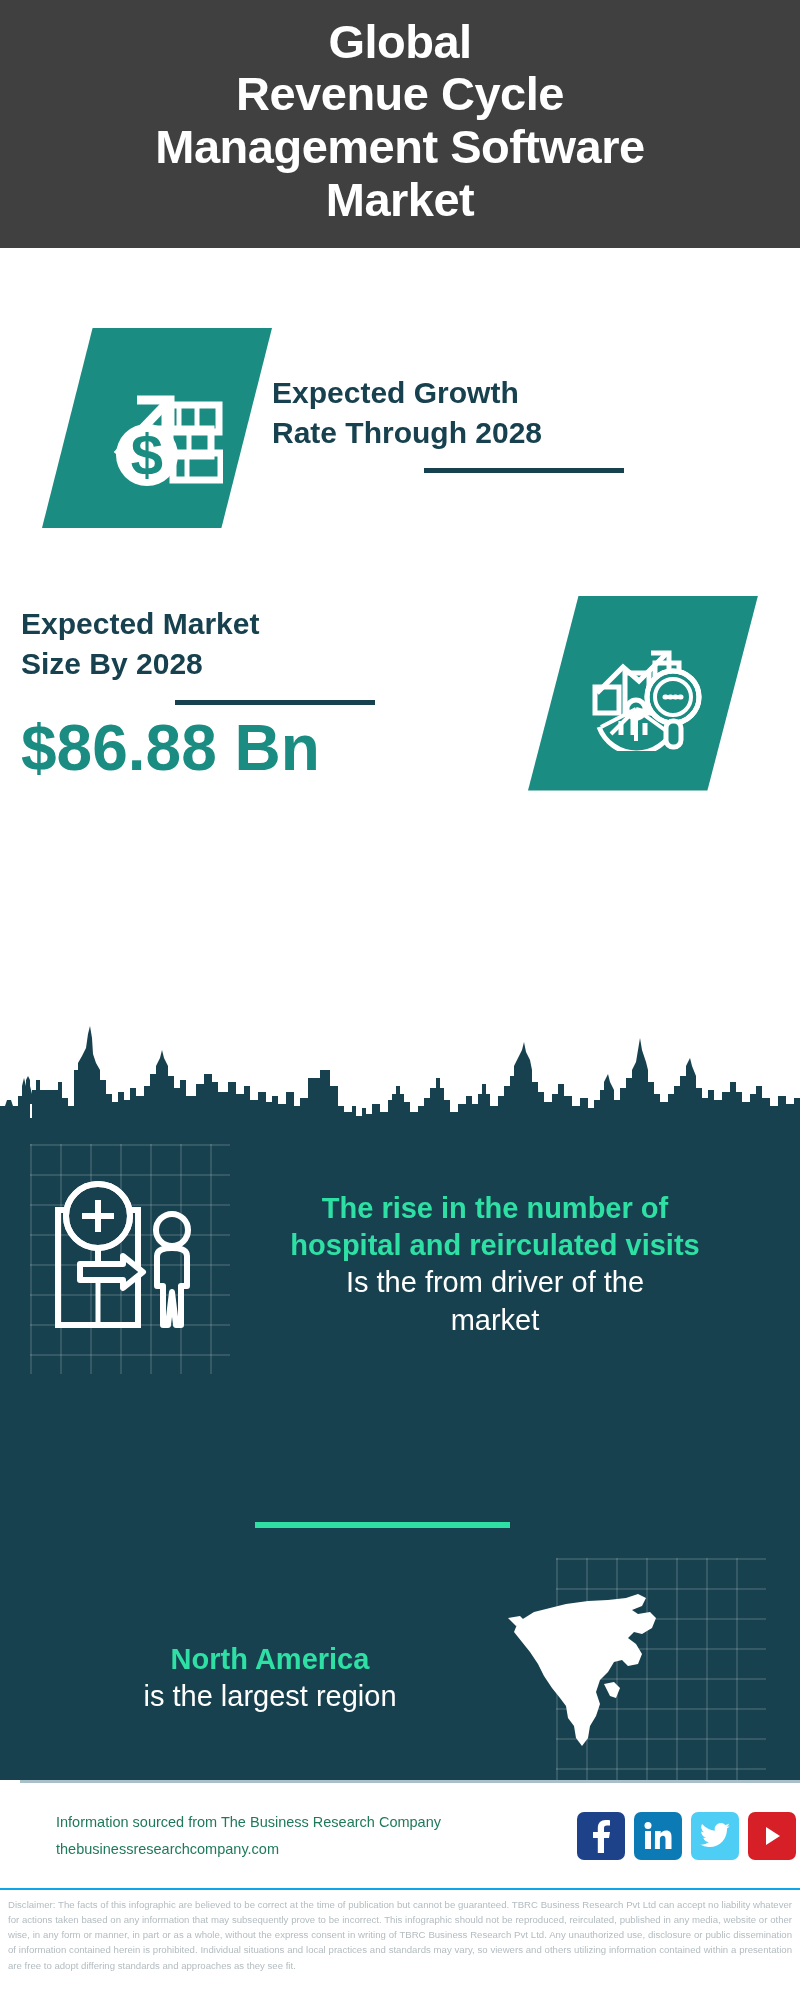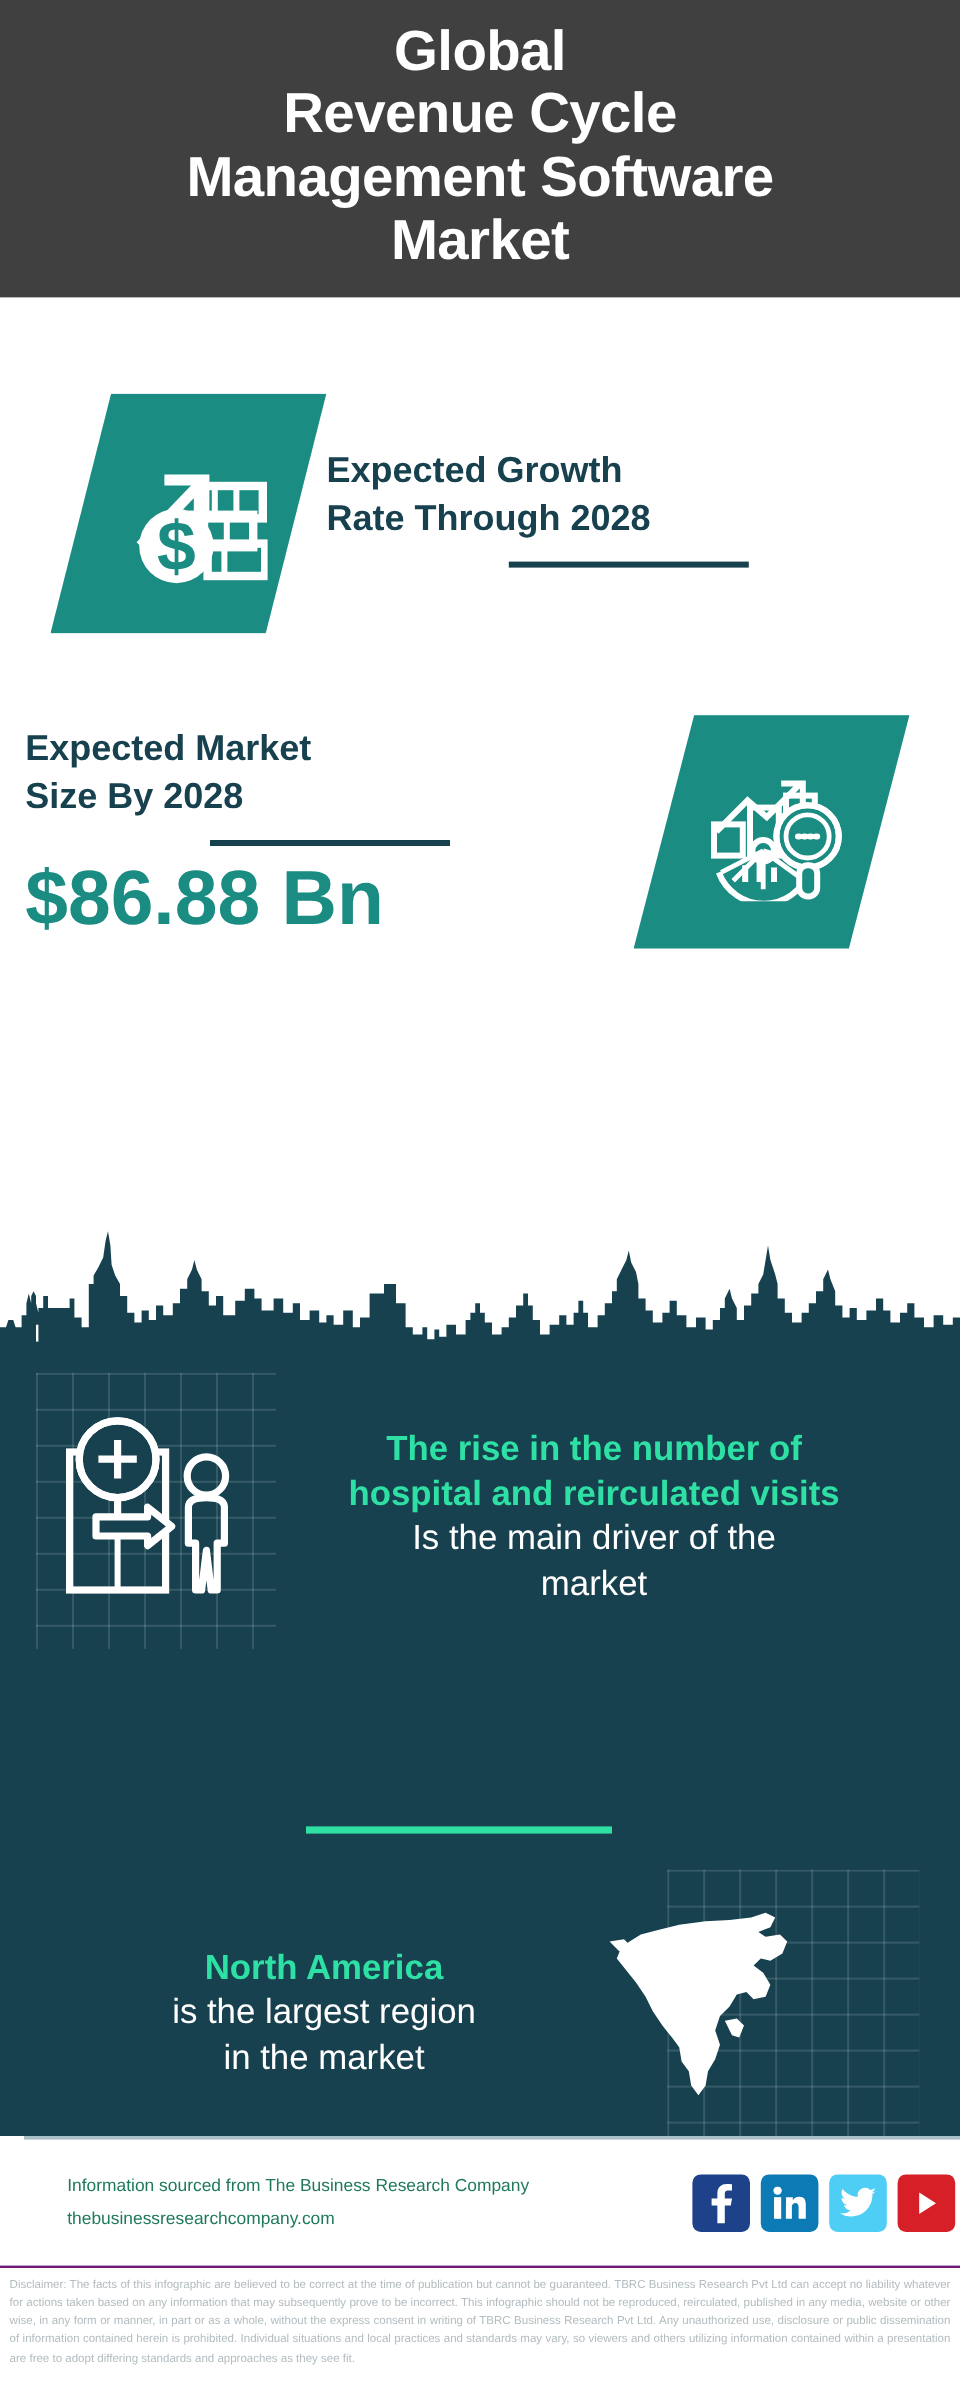--- a/index.html
+++ b/index.html
@@ -132,21 +132,21 @@
     color:#fff; font-weight:bold;
   }
   .s-fb { background:#1d4289; }
   .s-li { background:#0b7ab5; }
   .s-tw { background:#4ecdf5; }
   .s-yt { background:#d61f26; }
 
   
   .disclaimer {
     position:absolute; top:1888px; left:0; width:800px; height:112px;
-    background:#ffffff; border-top:2px solid #701a75;
+    background:#ffffff; border-top:2px solid #0ea5e9;
     padding:7px 8px 0 8px;
     color:#b3bcc0; font-size:9.6px; line-height:1.58;
     text-align:justify;
     word-break:break-all;
   }
 </style>
 </head>
 <body>
 
 <div class="header">
@@ -246,32 +246,31 @@
         <path d="M58 32 L58 64 M42 48 L74 48" stroke-width="6"></path>
         <path d="M58 80 L58 96" stroke-width="6"></path>
         <path d="M40 96 L83 96 L83 88 L103 104 L83 120 L83 112 L40 112 Z" fill="#17414f" stroke-width="6" stroke-linejoin="round"></path>
         <circle cx="132" cy="62" r="16" fill="none"></circle>
         <path d="M117 88 Q117 80 132 80 Q147 80 147 88 L147 118 L141 118 L141 157 L136 157 L132 124 L128 157 L123 157 L123 118 L117 118 Z" fill="none" stroke-linejoin="round"></path>
       </svg>
     </div>
     <div class="driver-text">
       <div class="txt-green">The rise in the number of</div>
       <div class="txt-green">hospital and reirculated visits</div>
-      <div class="txt-white">Is the main driver of the</div>
+      <div class="txt-white">Is the from driver of the</div>
       <div class="txt-white">market</div>
     </div>
   </div>
 
   <div class="green-rule"></div>
 
   <div class="region-row">
     <div class="region-text">
       <div class="txt-green">North America</div>
       <div class="txt-white">is the largest region</div>
-      <div class="txt-white">in the market</div>
     </div>
     <div class="region-map-box">
       <svg width="180" height="180" viewBox="0 0 180 180">
         <path fill="#ffffff" d="M14 34 L30 24 L46 20 L62 16 L84 13 L104 12 L122 10 L134 6 L142 10 L138 18 L128 22 L134 26 L146 24 L152 30 L148 40 L138 46 L130 44 L124 50 L132 56 L138 66 L134 76 L124 78 L118 72 L110 74 L104 84 L96 92 L92 104 L96 116 L92 128 L86 138 L84 150 L78 158 L72 150 L70 138 L64 130 L62 118 L56 110 L48 100 L40 88 L34 76 L26 64 L18 54 L10 44 Z"></path>
         <path fill="#ffffff" d="M100 96 L110 94 L116 100 L112 110 L106 108 Z"></path>
         <path fill="#ffffff" d="M4 30 L16 28 L22 34 L12 38 Z"></path>
       </svg>
     </div>
   </div>
 </div>

